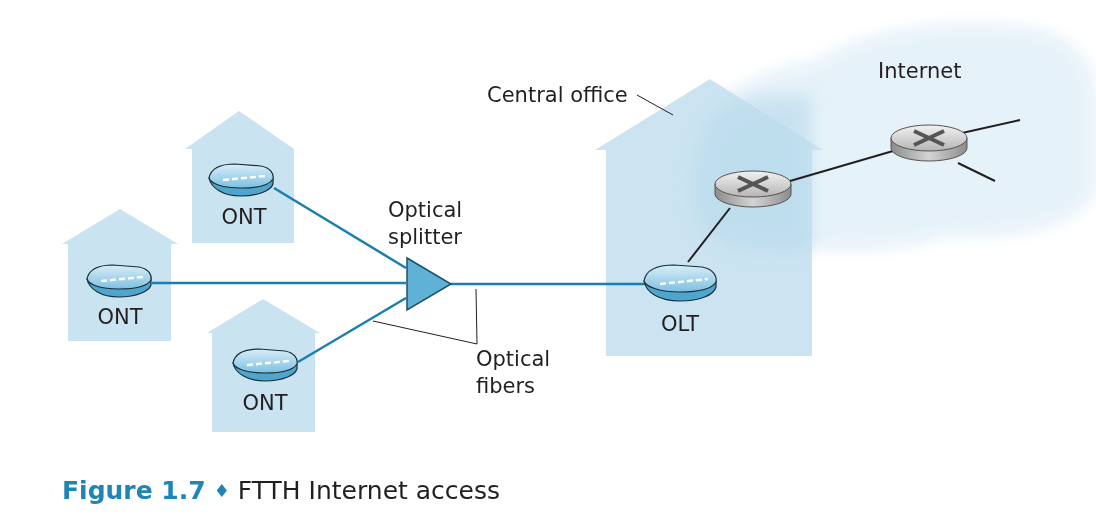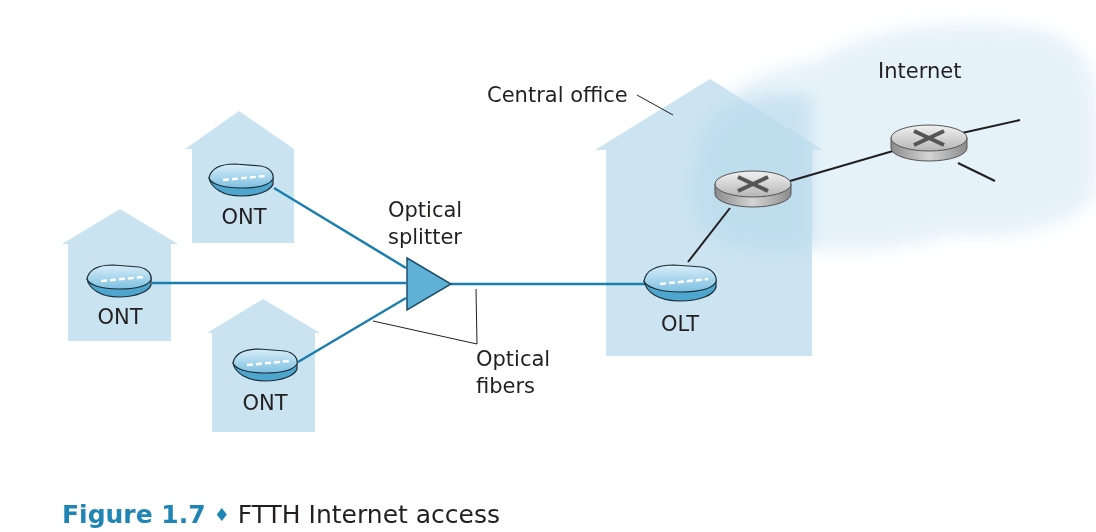--- a/index.html
+++ b/index.html
@@ -1,19 +1,19 @@
 <!DOCTYPE html>
 <html><head>
 <meta charset="utf-8">
 <style>
   html, body { margin: 0; padding: 0; background: #ffffff; }
   body { width: 1096px; height: 532px; position: relative; overflow: hidden; font-family: "DejaVu Sans", sans-serif; }
   #diagram { position: absolute; left: 0; top: 0; }
   .lbl { font-family: "DejaVu Sans", sans-serif; font-size: 21px; fill: #231f20; }
-  .caption { position: absolute; left: 62px; top: 476px; font-family: "DejaVu Sans", sans-serif; font-size: 25px; color: #231f20; white-space: nowrap; margin-top: 24px; }
+  .caption { position: absolute; left: 62px; top: 476px; font-family: "DejaVu Sans", sans-serif; font-size: 25px; color: #231f20; white-space: nowrap; }
   .caption .fig { font-weight: bold; color: #1f85b4; }
   .caption .dia { color: #1f85b4; font-size: 18px; margin: 0 8px 0 8px; position: relative; top: -2px; }
 </style>
 </head>
 <body>
 
 <svg id="diagram" width="1096" height="532" viewBox="0 0 1096 532">
   <defs>
     <linearGradient id="routerGrad" x1="0" y1="0" x2="0" y2="1">
       <stop offset="0" stop-color="#f2f2f2"></stop>

